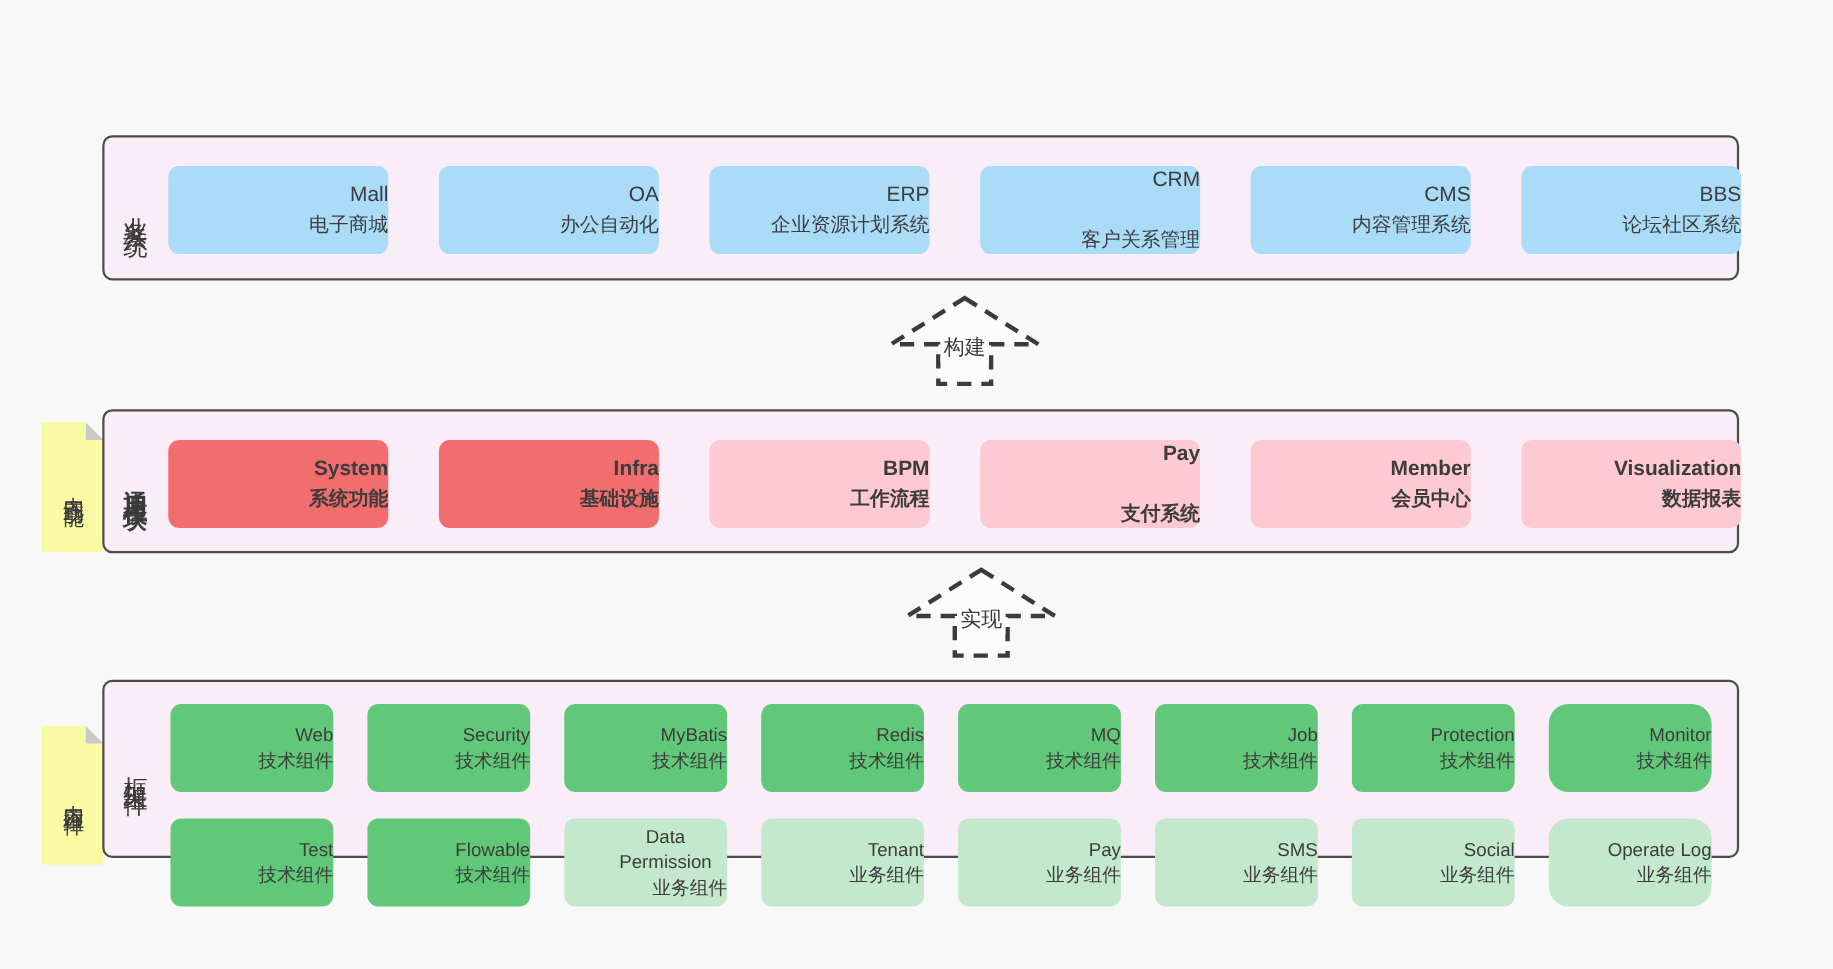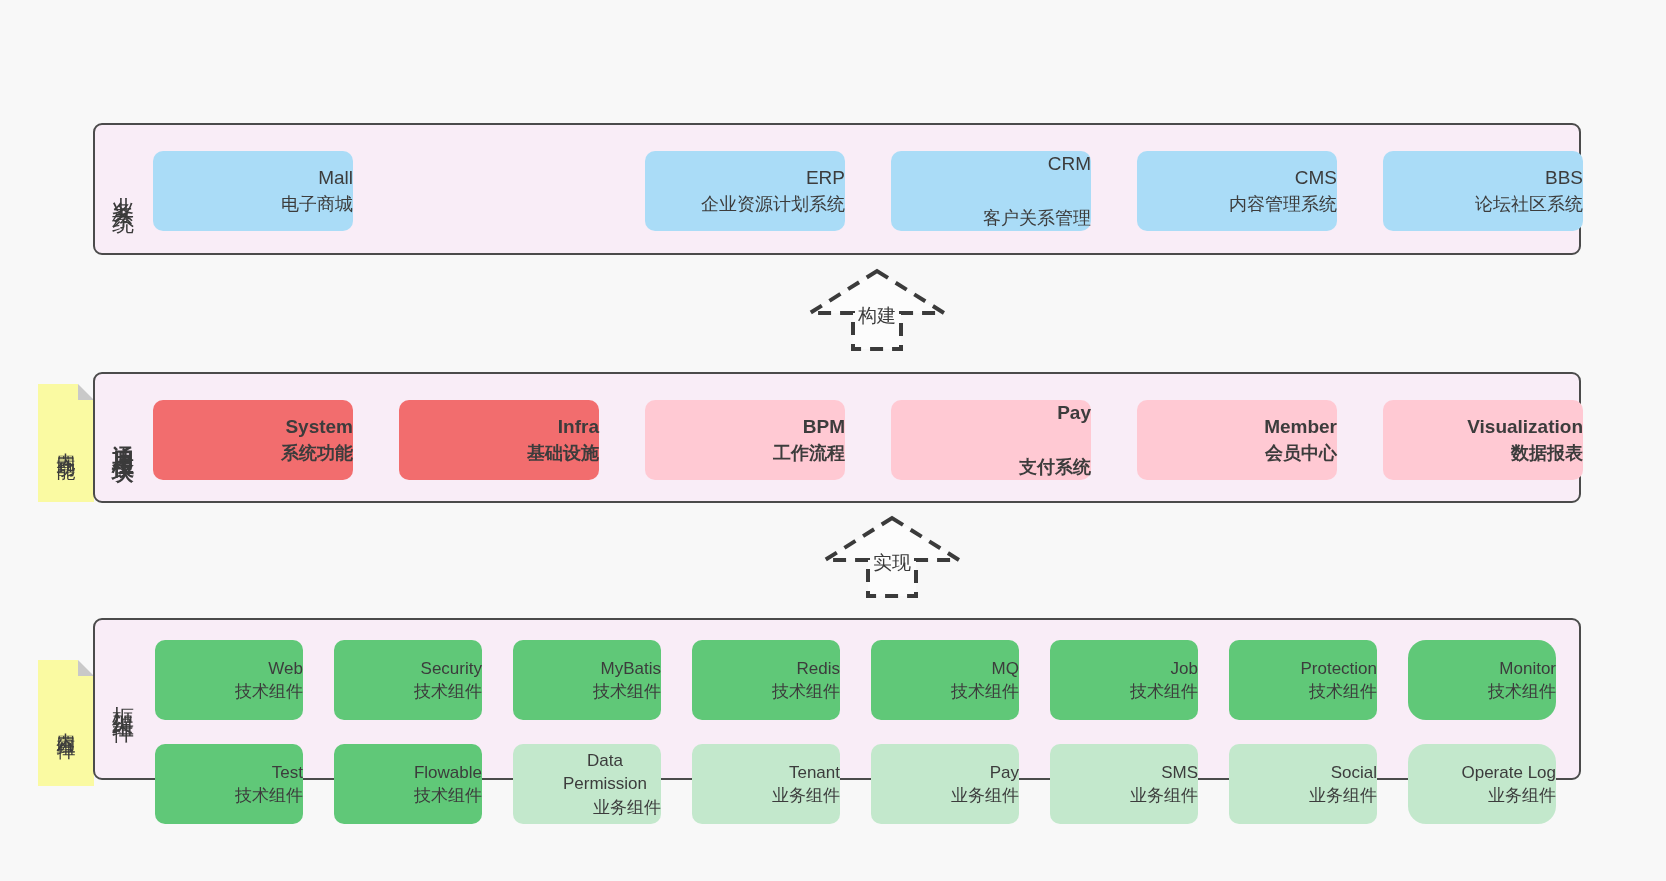--- a/index.html
+++ b/index.html
@@ -81,20 +81,24 @@
     <span class="fold"></span>
     <span class="ntext">内置组件</span>
   </div>
 
   <div class="band band-1">
     <div class="vlabel">业务系统</div>
     <div class="box blue c1">
       <div class="t">Mall</div>
       <div class="s">电子商城</div>
     </div>
+    <div class="box blue c2">
+      <div class="t">OA</div>
+      <div class="s">办公自动化</div>
+    </div>
     <div class="box blue c3">
       <div class="t">ERP</div>
       <div class="s">企业资源计划系统</div>
     </div>
     <div class="box blue c4">
       <div class="t">CRM</div>
       <div class="s">客户关系管理</div>
     </div>
     <div class="box blue c5">
       <div class="t">CMS</div>

